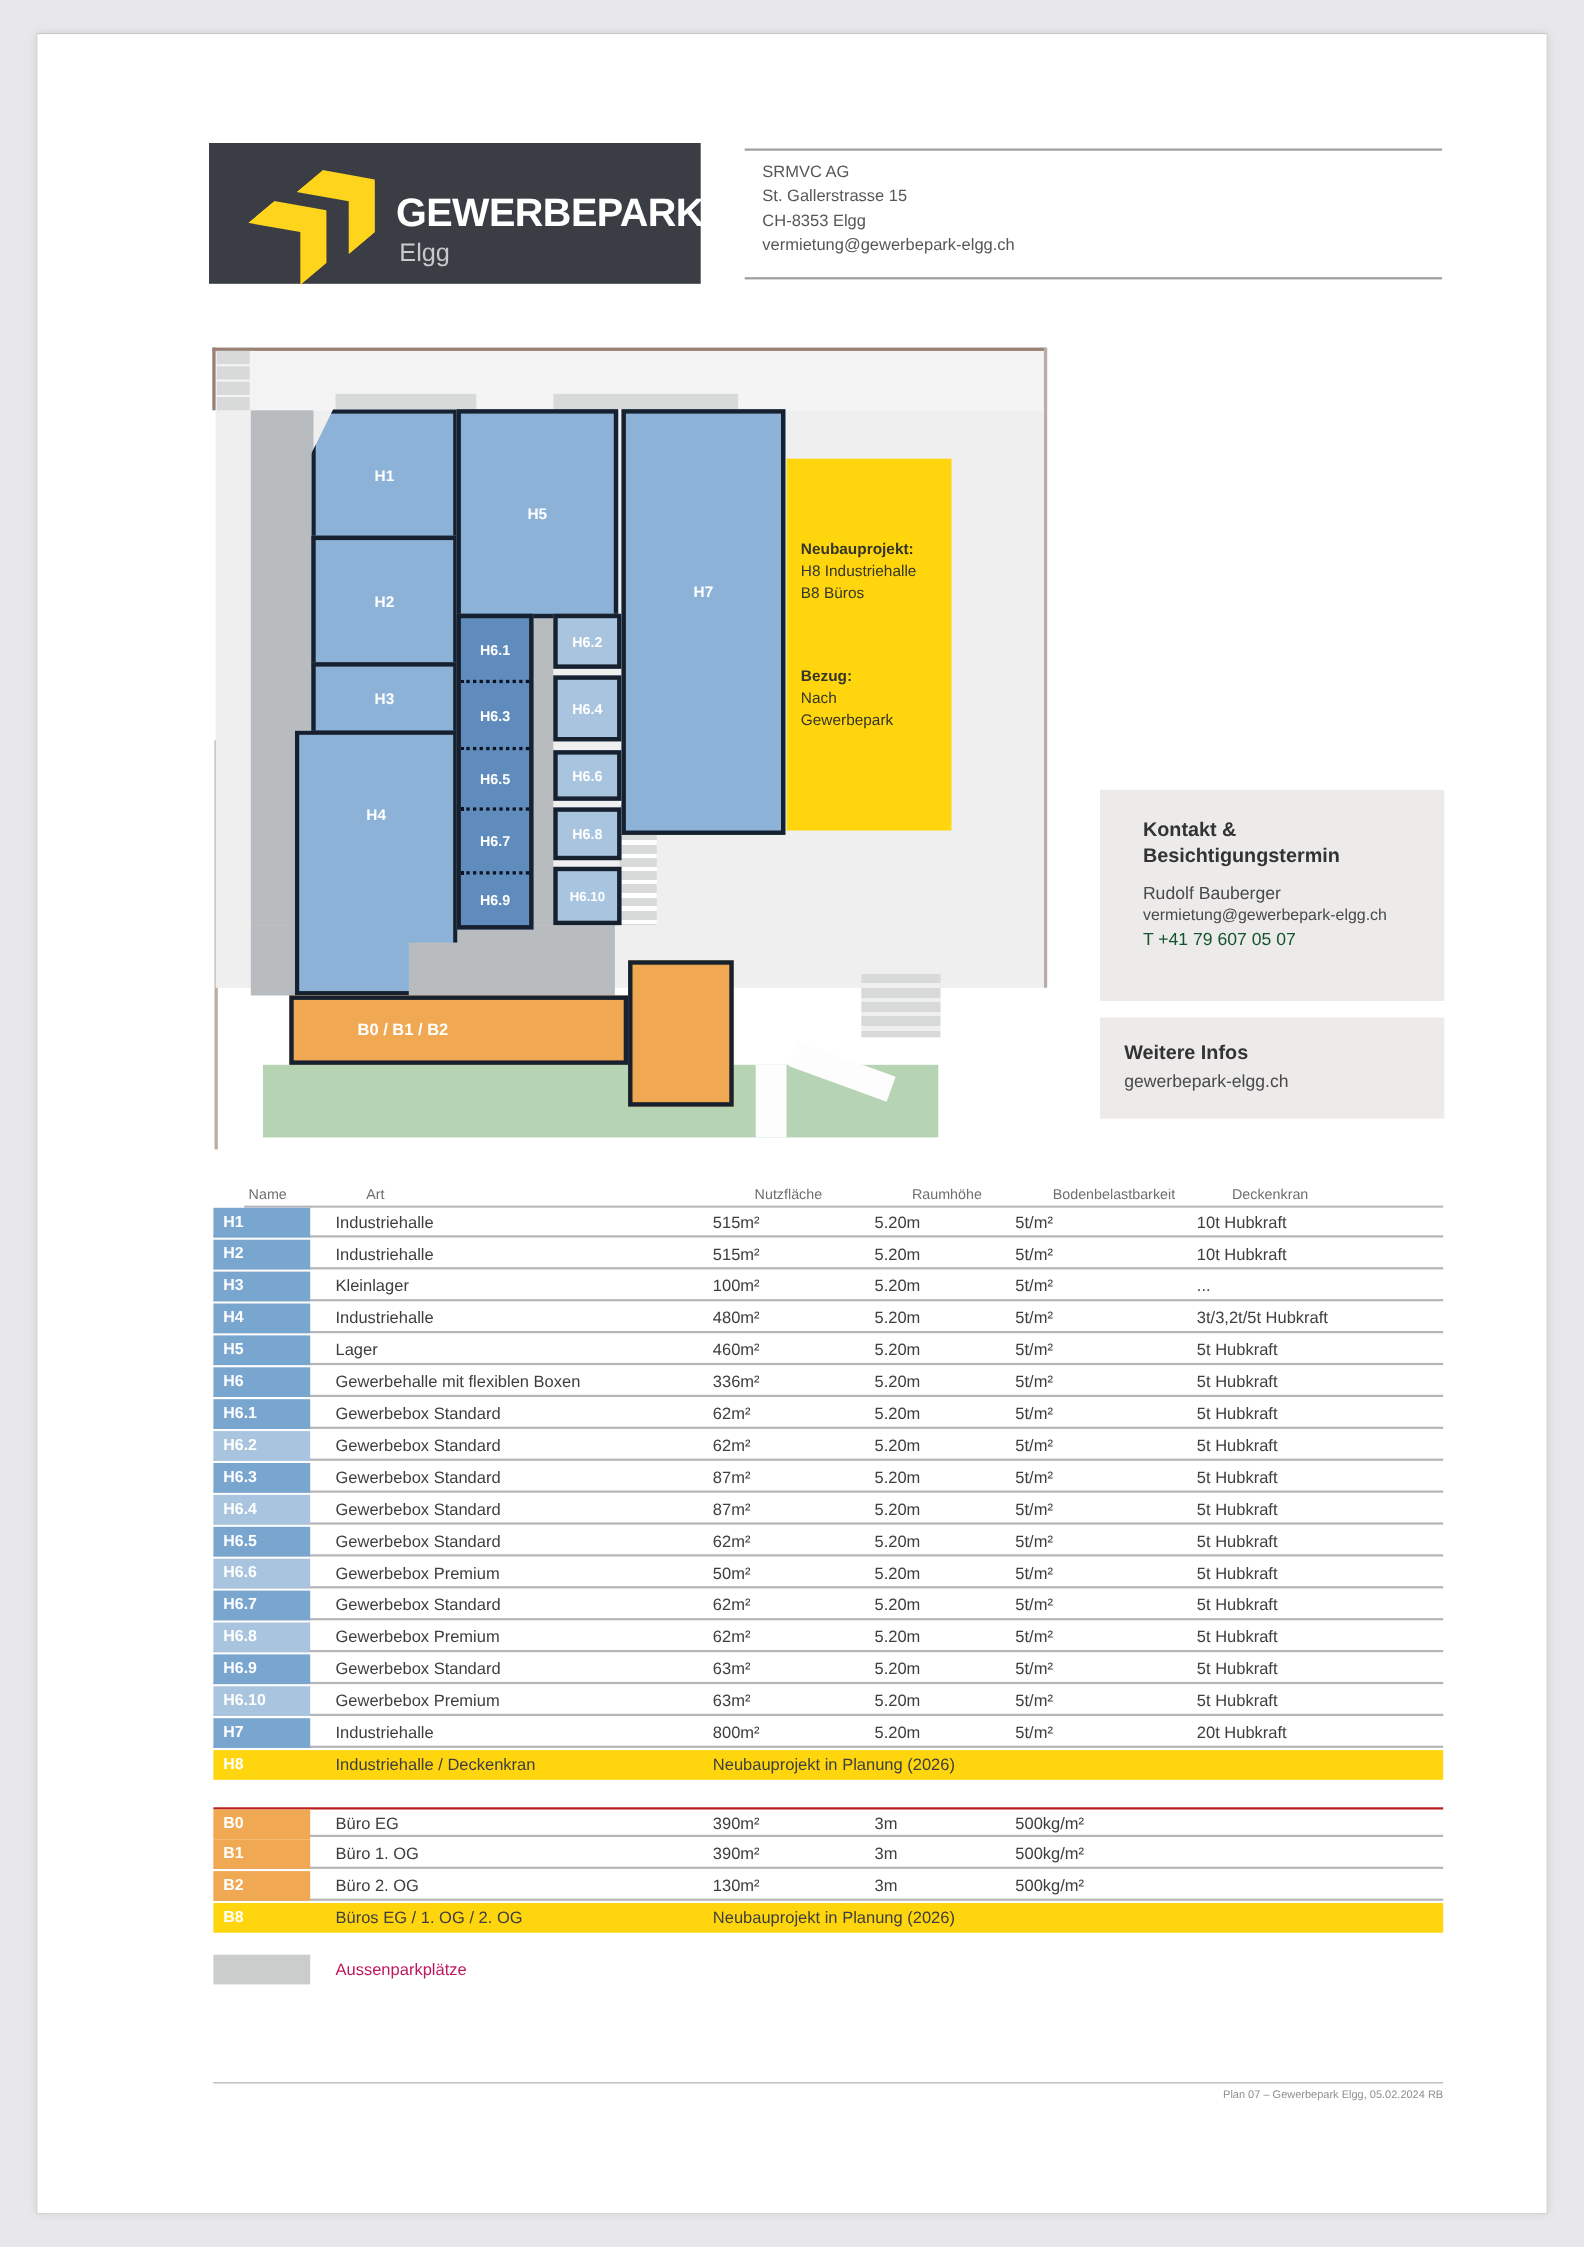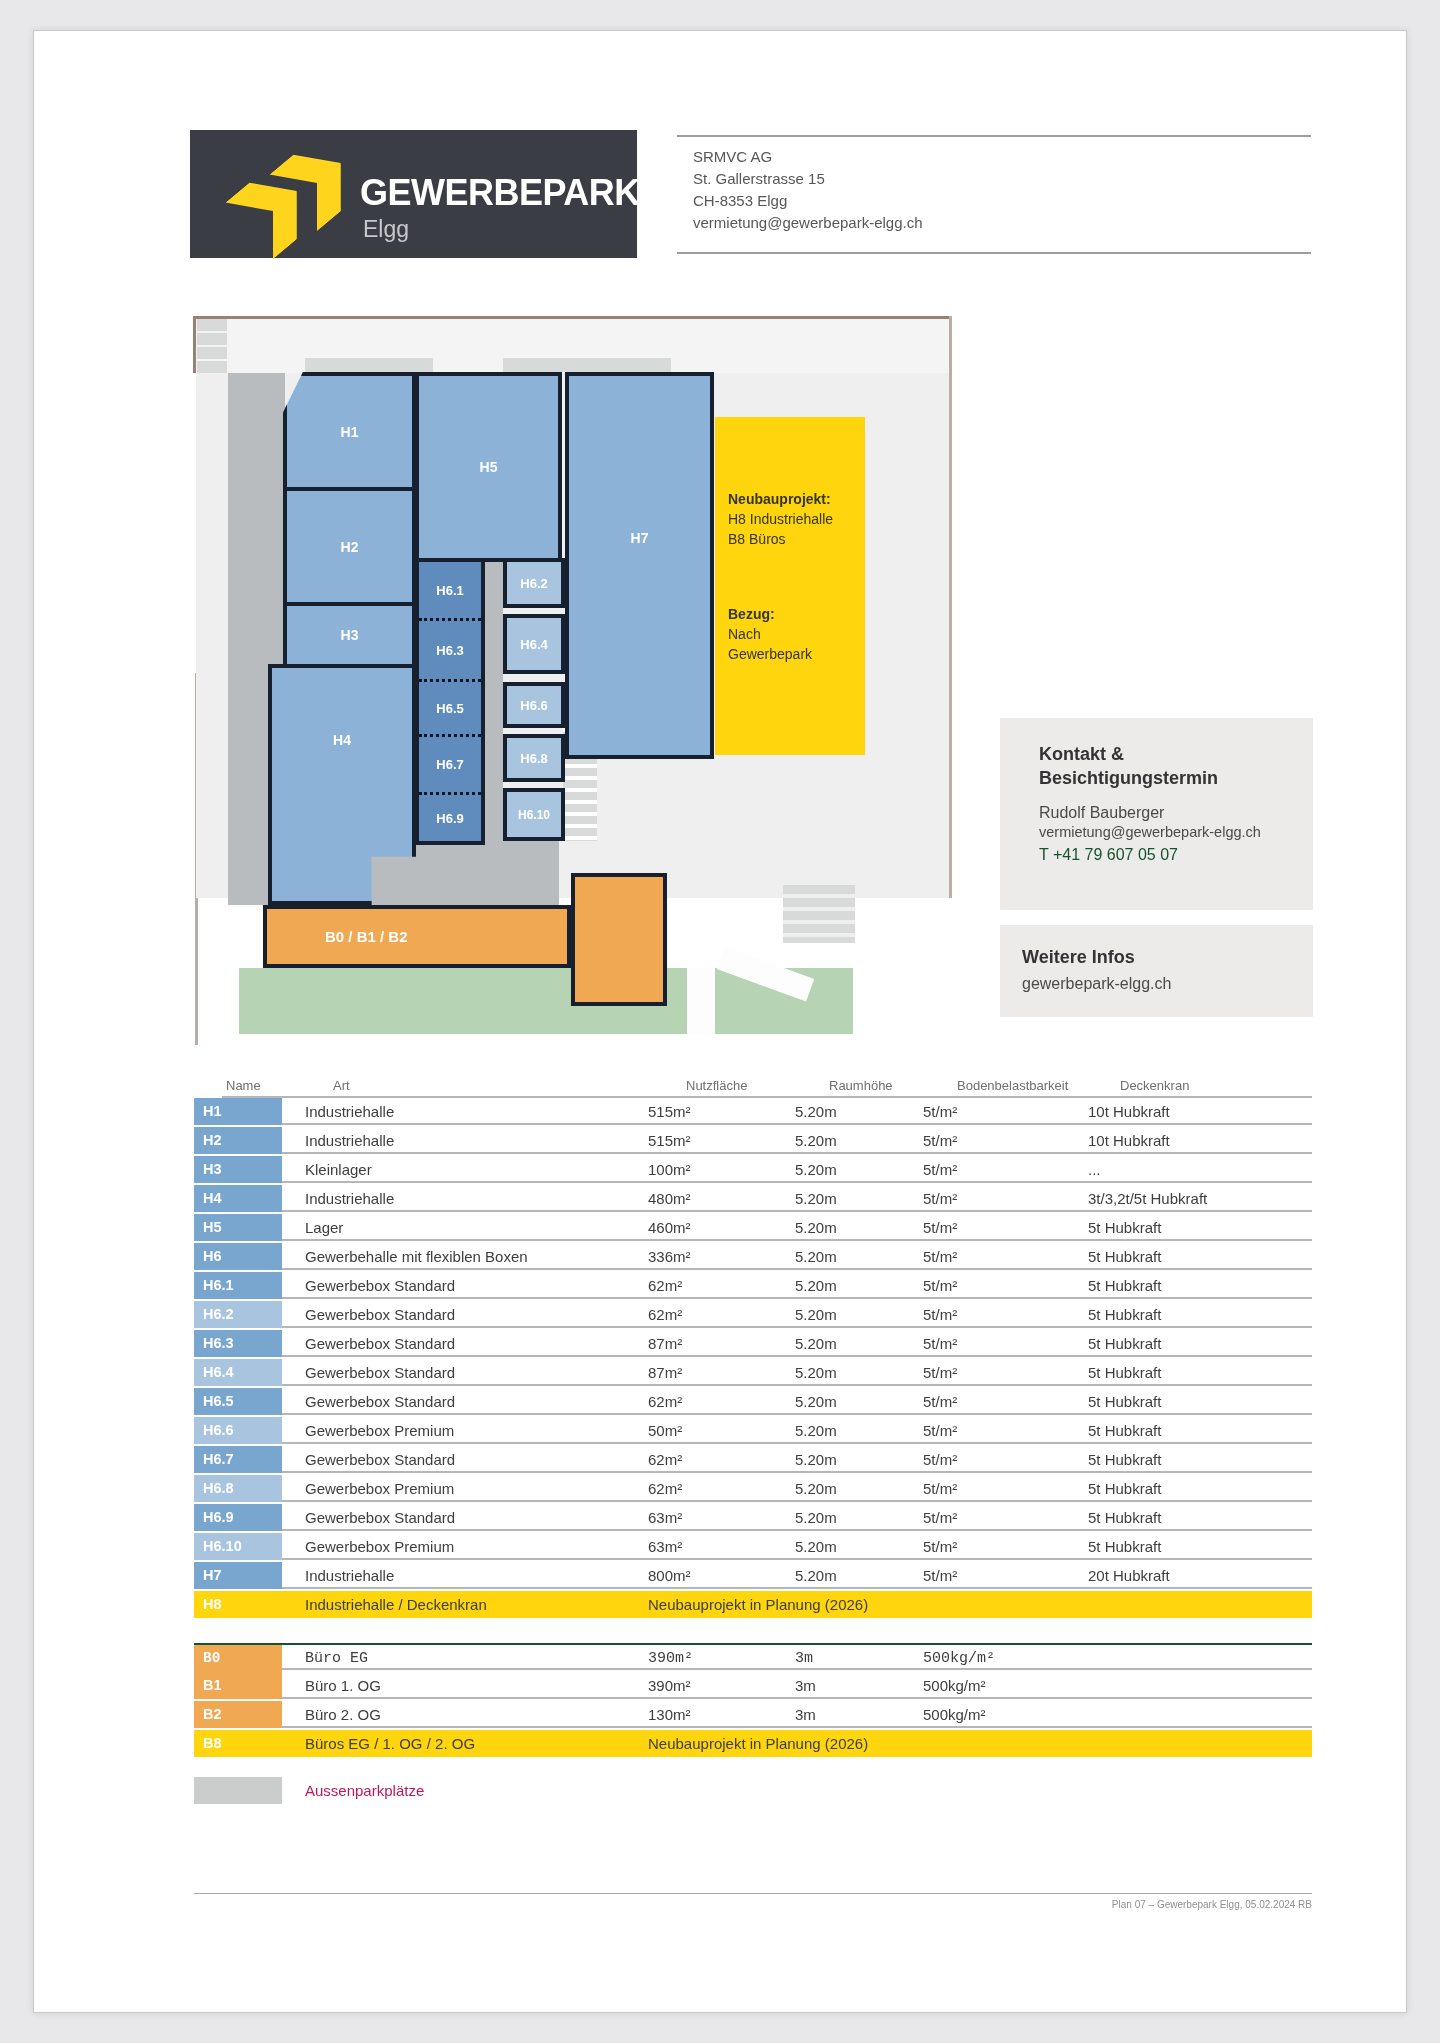--- a/index.html
+++ b/index.html
@@ -94,21 +94,21 @@
   .trow { position:relative; height:27px; margin-bottom:2px; border-bottom:2px solid #b6b6b8; background:#ffffff; }
   .trow .name { position:absolute; left:0; top:0; width:88px; height:27px; color:#ffffff;
     font-weight:bold; font-size:14.5px; line-height:27px; padding-left:9px; }
   .name.blue { background:#79a6cf; }
   .name.lightblue { background:#a8c4df; }
   .name.orange { background:#f0a853; }
   .name.yellow { background:transparent; }
   .trow span.cv { position:absolute; top:0; line-height:27px; font-size:15px; color:#3e3e40; }
   .c-art{left:111px} .c-fl{left:454px} .c-ho{left:601px} .c-be{left:729px} .c-kr{left:894px} .c-note{left:454px}
   .yellowrow { background:#ffd60d; border-bottom:none; }
-  .section-start { margin-top:25px; border-top:2px solid #14532d;font-family:Liberation Mono, monospace; }
+  .section-start { margin-top:25px; border-top:2px solid #b91c1c; }
   .legend-row { position:relative; height:27px; margin-top:20px; }
   .legend-swatch { position:absolute; left:0; top:0; width:88px; height:27px; background:#cbcccc; }
   .legend-label { position:absolute; left:111px; top:0; line-height:27px; font-size:15px; color:#be185d; }
 
   
   .footer-rule { left:194px; top:1893px; width:1118px; height:1px; background:#a9a9ab; }
   .footer-note { left:194px; top:1899px; width:1118px; text-align:right; font-size:10px; color:#8f8f92; }
 </style>
 </head>
 <body>

